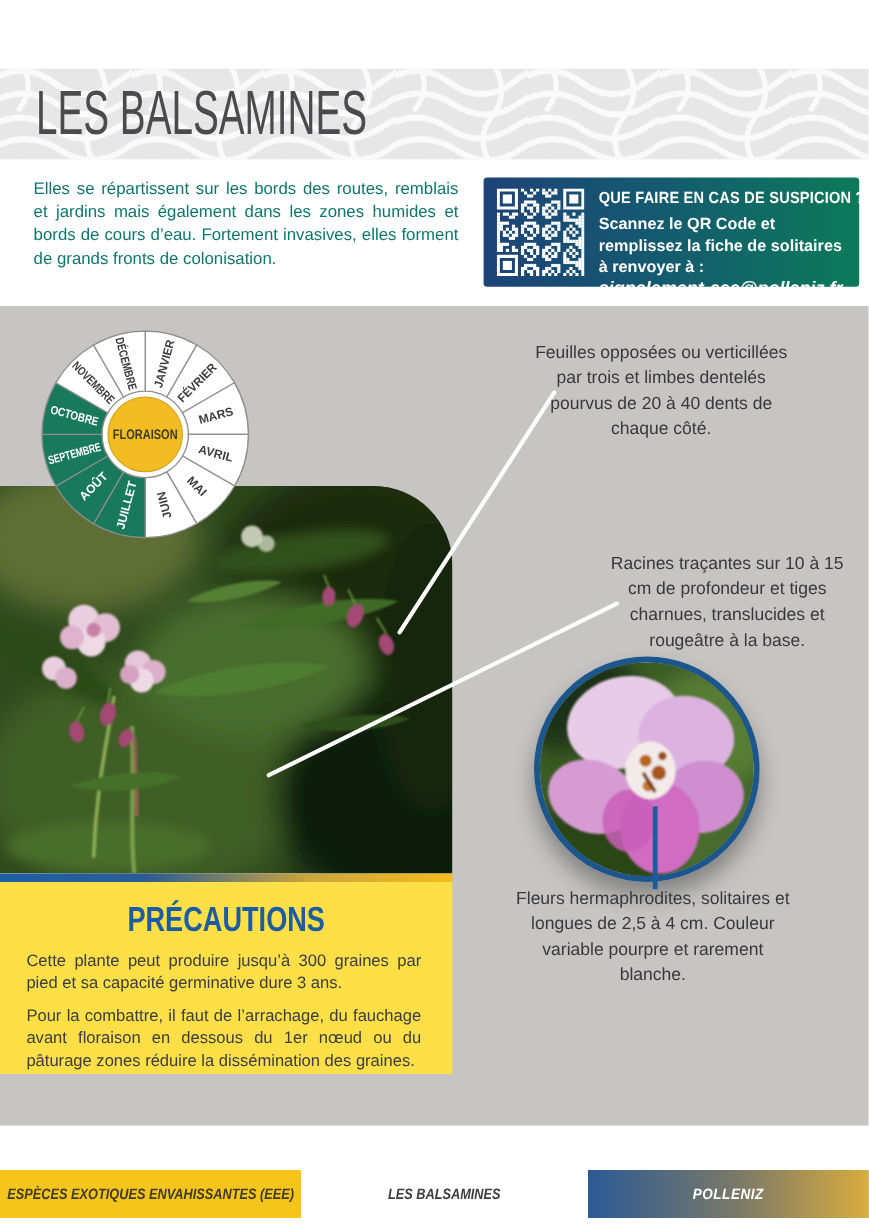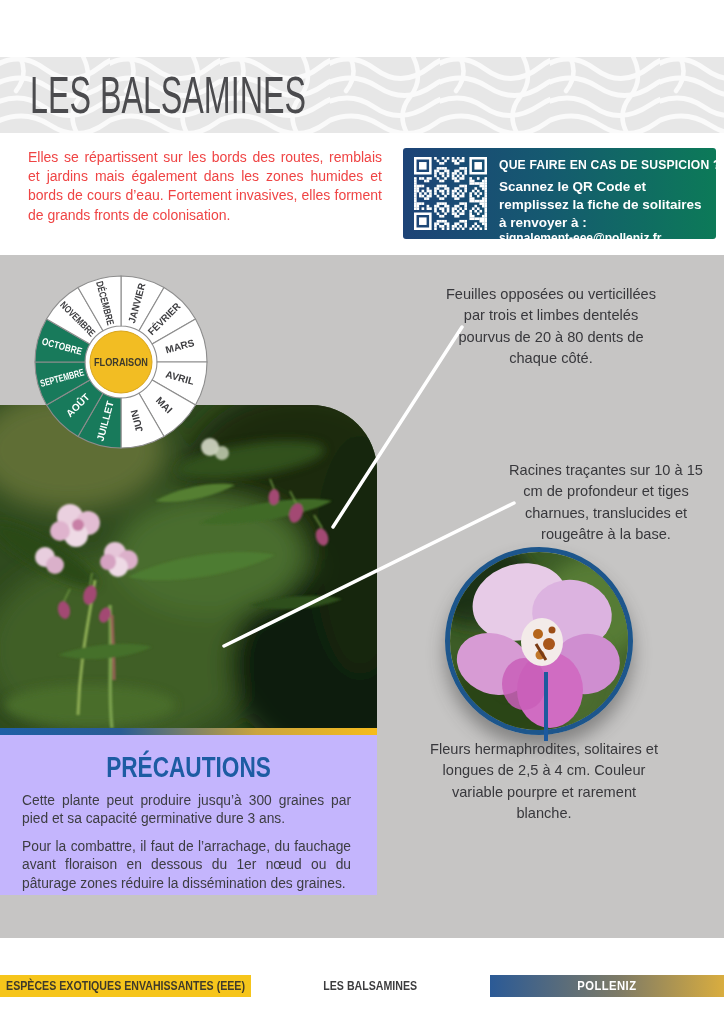--- a/index.html
+++ b/index.html
@@ -8,43 +8,43 @@
 
   
   .title-band{position:absolute;left:0;top:57px;width:724px;height:76px;}
   .title-band svg{position:absolute;left:0;top:0;}
   .page-title{position:absolute;left:30px;top:4px;font-size:52px;font-weight:500;color:#4b4b4e;
         letter-spacing:0px;transform:scaleX(0.62);transform-origin:left center;white-space:nowrap;
         line-height:68px;}
 
   
   .intro{position:absolute;left:28px;top:148px;width:354px;font-size:14px;line-height:1.37;
-        color:#ef4444;text-align:justify;margin:0;}
+        color:#0f766e;text-align:justify;margin:0;}
 
   
   .qr-box{position:absolute;left:403px;top:148px;width:313px;height:91px;border-radius:3px;
         background:linear-gradient(90deg,#1d4377 0%,#155970 45%,#0c7a58 100%);}
   .qr-code{position:absolute;left:11px;top:9px;width:73px;height:73px;}
   .qr-text{position:absolute;left:96px;top:9px;width:210px;color:#fff;}
   .qr-heading{font-size:13.5px;font-weight:bold;letter-spacing:.2px;transform:scaleX(0.9);
         transform-origin:left center;white-space:nowrap;margin-bottom:6px;}
   .qr-body{font-size:13.5px;font-weight:bold;line-height:1.32;}
-  .qr-email{font-size:12px;font-weight:bold;line-height:1.32;}
+  .qr-email{font-size:15px;font-weight:bold;line-height:1.32;font-style:italic;}
 
   
   .gray-panel{position:absolute;left:0;top:255px;width:724px;height:683px;background:#c6c5c4;}
 
   
   .photo{position:absolute;left:0;top:405px;width:377px;height:323px;overflow:hidden;
         border-top-right-radius:66px;}
   .photo-bar{position:absolute;left:0;top:728px;width:377px;height:7px;
         background:linear-gradient(90deg,#1e5fa6 0%,#2a5c94 32%,#caa43e 68%,#f6bc1c 100%);}
 
   
-  .precautions{position:absolute;left:0;top:735px;width:377px;height:160px;background:#c4b5fd;}
+  .precautions{position:absolute;left:0;top:735px;width:377px;height:160px;background:#fde047;}
   .precautions h2{margin:16px 0 8px 0;text-align:center;font-size:29px;color:#1d5ca3;
         font-weight:bold;transform:scaleX(0.78);transform-origin:center;}
   .precautions p{margin:0 26px 9px 22px;font-size:13.8px;line-height:1.34;color:#3d3d42;
         text-align:justify;}
 
   
   .wheel{position:absolute;left:29px;top:270px;width:184px;height:184px;}
 
   
   .overlay{position:absolute;left:0;top:0;width:724px;height:1024px;pointer-events:none;}
@@ -54,22 +54,22 @@
         border:5px solid #1d568c;overflow:hidden;box-shadow:0 12px 18px rgba(50,50,50,.45);}
   .inset svg{display:block;}
 
   
   .annotation{position:absolute;font-size:14.6px;line-height:1.46;color:#38383c;text-align:center;}
   .a-leaves{left:440px;top:284px;width:222px;}
   .a-roots{left:500px;top:460px;width:212px;}
   .a-flowers{left:428px;top:739px;width:232px;}
 
   
-  .footer-bar{position:absolute;top:975px;height:22px;display:flex;align-items:center;
-        justify-content:center;}
+  .footer-bar{position:absolute;top:975px;height:40px;display:flex;align-items:center;
+        justify-content:center;font-style:italic;}
   .f-left{left:0;width:251px;background:#f6c51b;}
   .f-left span{font-size:12.5px;font-weight:bold;color:#3f3a2a;transform:scaleX(0.85);
         transform-origin:center;white-space:nowrap;}
   .f-center{left:251px;width:239px;background:#ffffff;}
   .f-center span{font-size:12.5px;font-weight:bold;color:#3c3c3e;transform:scaleX(0.85);
         transform-origin:center;white-space:nowrap;}
   .f-right{left:490px;width:234px;background:linear-gradient(90deg,#2b5a96 0%,#7d7a66 55%,#d9ad3f 100%);justify-content:center;}
   .f-right span{font-size:12.5px;font-weight:bold;color:#ffffff;letter-spacing:.5px;
         transform:scaleX(0.9);transform-origin:center;white-space:nowrap;}
 </style>
@@ -547,21 +547,21 @@
       </g>
     </svg>
   </div>
 
   <svg class="overlay">
     <line x1="333" y1="527" x2="462" y2="327" stroke="#ffffff" stroke-width="3.5" stroke-linecap="round"></line>
     <line x1="224" y1="646" x2="514" y2="503" stroke="#ffffff" stroke-width="3.5" stroke-linecap="round"></line>
     <line x1="546" y1="672" x2="546" y2="741" stroke="#1d5a9e" stroke-width="4"></line>
   </svg>
 
-  <div class="annotation a-leaves">Feuilles opposées ou verticillées par trois et limbes dentelés pourvus de 20 à 80 dents de chaque côté.</div>
+  <div class="annotation a-leaves">Feuilles opposées ou verticillées par trois et limbes dentelés pourvus de 20 à 40 dents de chaque côté.</div>
   <div class="annotation a-roots">Racines traçantes sur 10 à 15 cm de profondeur et tiges charnues, translucides et rougeâtre à la base.</div>
   <div class="annotation a-flowers">Fleurs hermaphrodites, solitaires et longues de 2,5 à 4 cm. Couleur variable pourpre et rarement blanche.</div>
 
   <div class="footer-bar f-left">
     <span>ESPÈCES EXOTIQUES ENVAHISSANTES (EEE)</span>
   </div>
   <div class="footer-bar f-center">
     <span>LES BALSAMINES</span>
   </div>
   <div class="footer-bar f-right">

